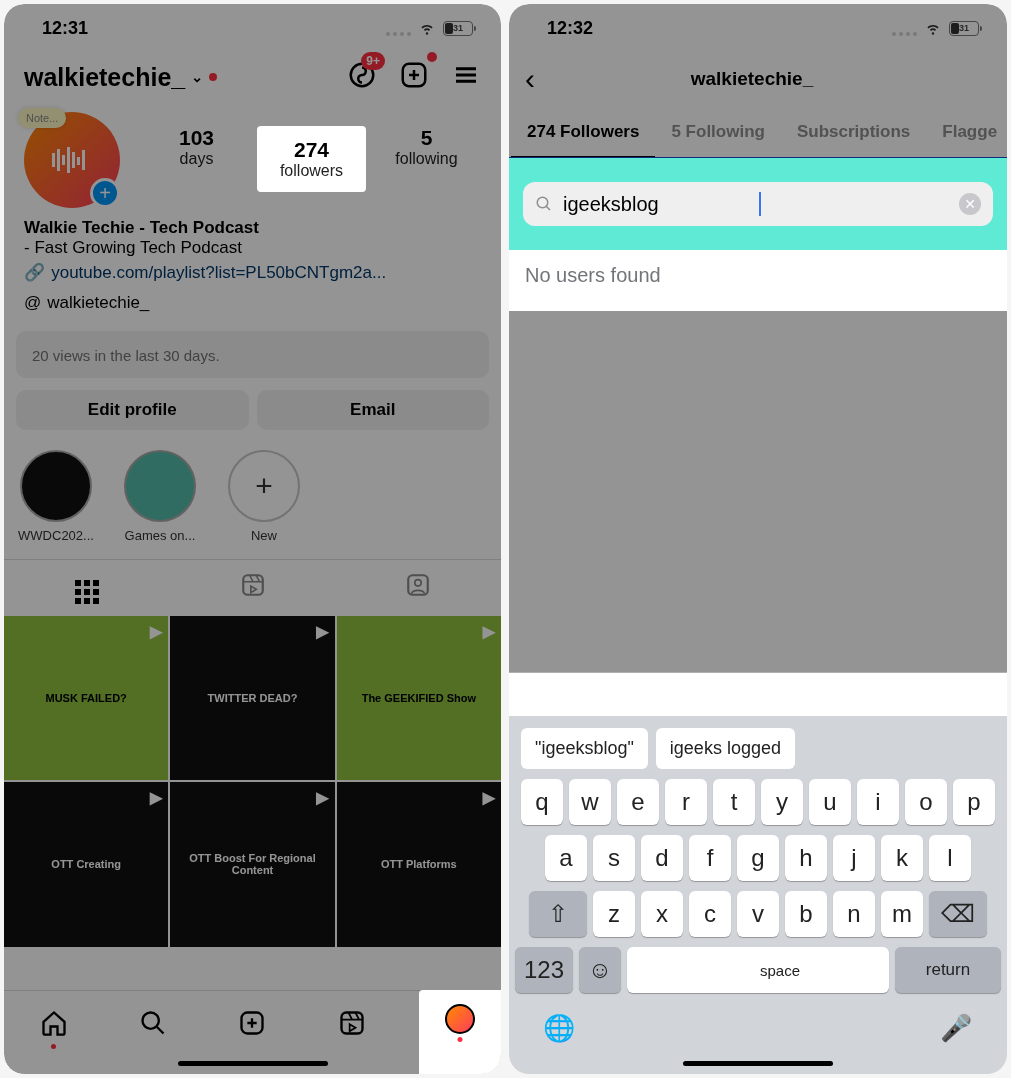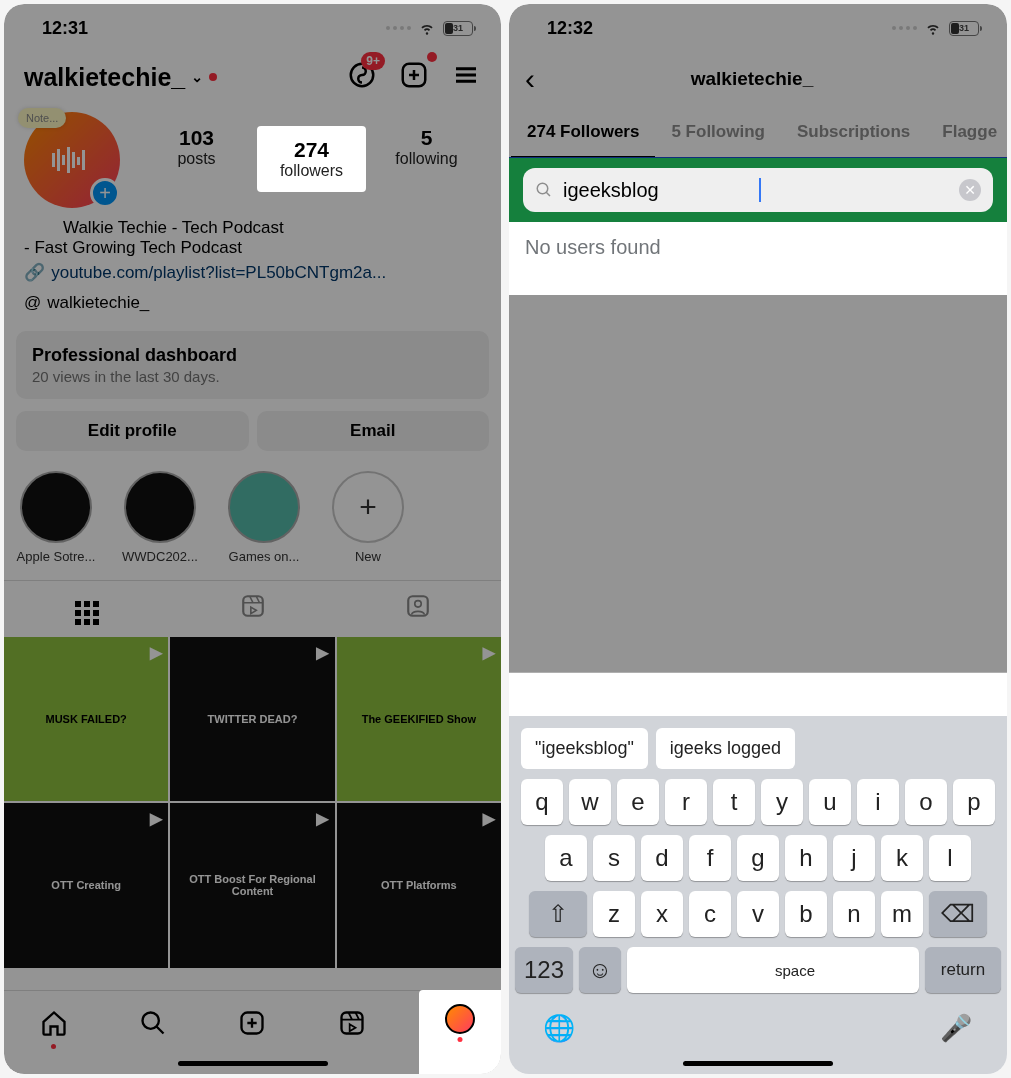--- a/index.html
+++ b/index.html
@@ -3,21 +3,21 @@
 <meta charset="utf-8">
 <style>
 * { margin:0; padding:0; box-sizing:border-box; font-family:-apple-system,Helvetica,Arial,sans-serif; -webkit-font-smoothing:antialiased; }
 body { background:#f5f5f5; width:1011px; height:1078px; display:flex; }
 .phone { position:relative; width:497px; height:1070px; background:#fff; border-radius:20px; overflow:hidden; margin:4px; }
 .phone.right { width:498px; }
 .dim-overlay { position:absolute; inset:0; background:rgba(0,0,0,0.42); z-index:20; pointer-events:none; border-radius:20px; }
 
 
 .status-bar { height:48px; display:flex; align-items:center; justify-content:space-between; padding:0 28px 0 38px; font-size:18px; font-weight:600; }
-.status-right { display:flex; align-items:center; gap:6px; }
+.status-right { display:flex; align-items:flex-end; gap:6px; }
 .dots { display:flex; gap:3px; }
 .dots span { width:4px; height:4px; border-radius:50%; background:#d0d0d0; }
 .wifi { width:20px; height:15px; }
 .battery { width:30px; height:15px; border:1.5px solid #777; border-radius:4px; position:relative; }
 .battery:after { content:""; position:absolute; right:-4px; top:4px; width:2.5px; height:5px; background:#777; border-radius:0 2px 2px 0; }
 .battery-fill { position:absolute; left:1px; top:1px; bottom:1px; width:30%; background:#333; border-radius:2px; }
 .battery-text { position:absolute; left:0; right:0; top:0; font-size:9px; text-align:center; line-height:12px; color:#444; font-weight:600; }
 
 
 .profile-header { display:flex; align-items:center; justify-content:space-between; padding:8px 20px; }
@@ -36,21 +36,21 @@
 .note-bubble { position:absolute; top:-4px; left:-6px; background:#fef9c3; border-radius:14px; padding:4px 8px; font-size:11px; color:#888; box-shadow:0 0 4px rgba(0,0,0,.15); }
 .add-badge { position:absolute; bottom:0; right:0; width:30px; height:30px; border-radius:50%; background:#0095f6; border:3px solid #fff; color:#fff; display:flex; align-items:center; justify-content:center; font-size:20px; }
 .stat { flex:1; text-align:center; padding-top:14px; cursor:pointer; }
 .stat-num { font-size:21px; font-weight:700; }
 .stat-label { font-size:16px; color:#222; }
 
 .highlight-stat { position:relative; z-index:30; }
 .highlight-stat .inner { background:#fff; padding:12px 8px; border-radius:4px; }
 
 .bio { padding:10px 20px 4px; font-size:17px; }
-.bio .name { font-weight:400;margin-left:39px; }
+.bio .name { font-weight:700; }
 .bio .link { color:#00376b; display:flex; align-items:center; gap:6px; padding-top:4px; }
 .link-icon { color:#00376b; }
 .threads-handle { display:flex; align-items:center; gap:6px; padding:6px 20px 12px; font-size:17px; }
 
 .dashboard { margin:6px 12px 12px; background:#efefef; border-radius:10px; padding:14px 16px; }
 .dashboard .title { font-size:18px; font-weight:600; }
 .dashboard .sub { font-size:15px; color:#737373; padding-top:2px; }
 
 .action-row { display:flex; gap:8px; padding:0 12px 14px; }
 .action-btn { flex:1; background:#efefef; border-radius:10px; text-align:center; padding:10px 4px; font-size:17px; font-weight:600; }
@@ -81,38 +81,38 @@
 
 
 .followers-header { display:flex; align-items:center; padding:10px 16px 14px; }
 .back-btn { font-size:30px; padding-right:8px; }
 .f-title { flex:1; text-align:center; font-size:19px; font-weight:600; padding-right:30px; }
 
 .f-tabs { display:flex; border-bottom:1px solid #1d4ed8; padding:0 2px; overflow:hidden; }
 .f-tab { padding:12px 16px 14px; font-size:17px; font-weight:600; color:#8e8e8e; white-space:nowrap; }
 .f-tab.active { color:#000; border-bottom:2px solid #000; margin-bottom:-1px; }
 
-.search-wrap { padding:10px 14px; position:relative; z-index:30; background:#15803d; }
+.search-wrap { padding:24px 14px; position:relative; z-index:30; background:#5eead4; }
 .search-box { background:#efefef; border-radius:12px; display:flex; align-items:center; padding:10px 12px; font-size:20px; }
 .search-icon { color:#8e8e8e; margin-right:10px; }
 .search-input { flex:1; color:#000; }
 .cursor { border-left:2px solid #3478f6; height:24px; margin-right:2px; }
 .clear-btn { width:22px; height:22px; border-radius:50%; background:#c7c7cc; color:#fff; display:flex; align-items:center; justify-content:center; font-size:14px; }
 
 .no-users { padding:14px 16px 24px; font-size:20px; color:#717579; font-weight:500; position:relative; z-index:30; background:#fff; }
 
 .keyboard { position:absolute; bottom:0; left:0; right:0; background:#d1d4d9; padding:8px 6px 10px; z-index:30; }
 .suggestions { display:flex; gap:8px; padding:4px 6px 10px; }
 .suggestion { background:#fff; border-radius:6px; padding:10px 14px; font-size:18px; color:#222; }
 .key-row { display:flex; justify-content:center; gap:6px; margin-bottom:10px; }
 .key { background:#fff; border-radius:6px; box-shadow:0 1px 1px rgba(0,0,0,.3); width:42px; height:46px; display:flex; align-items:center; justify-content:center; font-size:24px; color:#222; }
 .key.special { background:#aeb3bc; }
 .key.wide { width:58px; }
 .key.space { flex:1; font-size:15px;padding-left:44px; }
-.key.return { width:76px; font-size:17px; }
+.key.return { width:106px; font-size:17px; }
 .kb-bottom { display:flex; justify-content:space-between; align-items:center; padding:10px 28px 20px; }
 .globe, .mic { font-size:26px; color:#5a5d63; }
 </style>
 </head>
 <body>
 
 <div class="phone">
   <div class="dim-overlay"></div>
 
   <div class="status-bar">
@@ -174,21 +174,21 @@
             <rect x="15" y="2" width="3" height="26" fill="#fff"></rect>
             <rect x="20" y="7" width="3" height="16" fill="#fff"></rect>
             <rect x="25" y="12" width="3" height="8" fill="#fff"></rect>
             <rect x="30" y="5" width="3" height="20" fill="#fff"></rect>
           </svg>
         </div>
       <div class="add-badge">+</div>
     </div>
     <div class="stat">
       <div class="stat-num">103</div>
-      <div class="stat-label">posts</div>
+      <div class="stat-label">days</div>
     </div>
     <div class="stat highlight-stat">
       <div class="inner">
         <div class="stat-num">274</div>
         <div class="stat-label">followers</div>
       </div>
     </div>
     <div class="stat">
       <div class="stat-num">5</div>
       <div class="stat-label">following</div>
@@ -202,34 +202,29 @@
       <span class="link-icon">🔗</span>
       <span>youtube.com/playlist?list=PL50bCNTgm2a...</span>
     </div>
   </div>
   <div class="threads-handle">
     <span>@</span>
     <span>walkietechie_</span>
   </div>
 
   <div class="dashboard">
-    <div class="title">Professional dashboard</div>
     <div class="sub">20 views in the last 30 days.</div>
   </div>
 
   <div class="action-row">
     <div class="action-btn">Edit profile</div>
     <div class="action-btn">Email</div>
   </div>
 
   <div class="highlights">
-    <div class="hl">
-        <div class="hl-circle filled"></div>
-        <div class="hl-label">Apple Sotre...</div>
-      </div>
     <div class="hl">
         <div class="hl-circle filled"></div>
         <div class="hl-label">WWDC202...</div>
       </div>
     <div class="hl">
         <div class="hl-circle filled" style="background:#5ba"></div>
         <div class="hl-label">Games on...</div>
       </div>
     <div class="hl">
         <div class="hl-circle" style="background:#fff">+</div>

